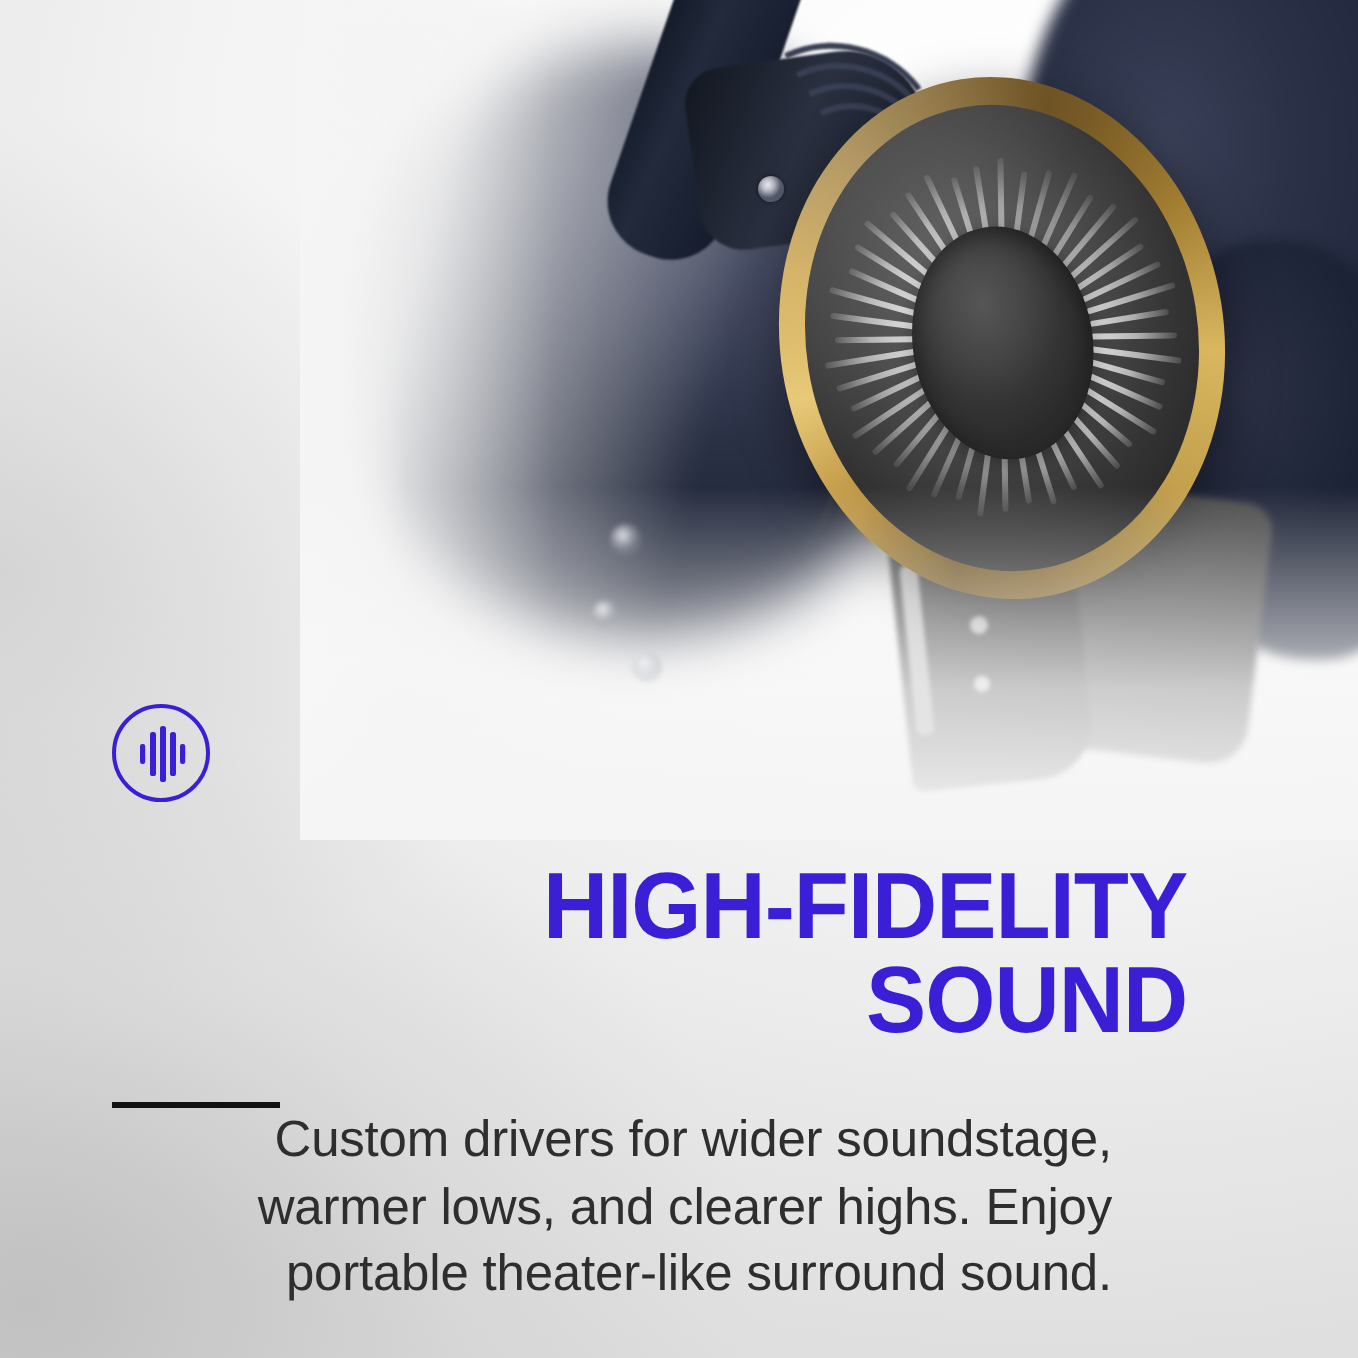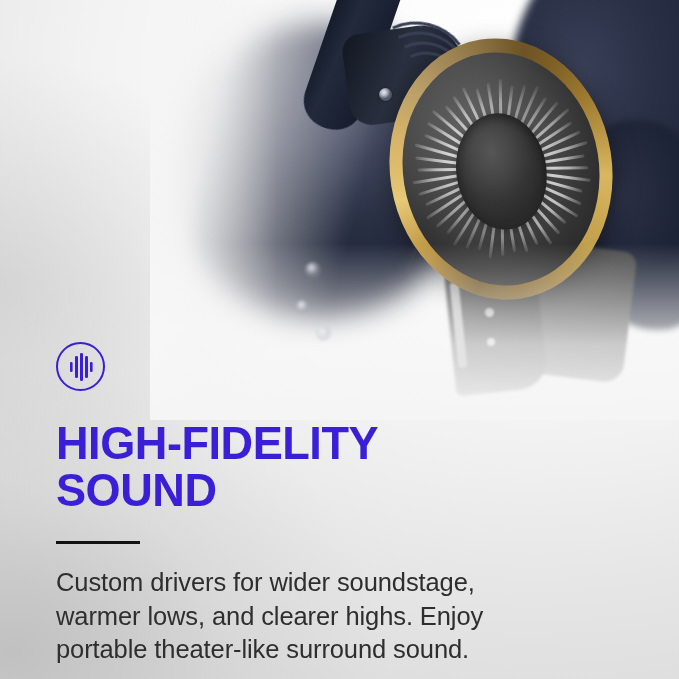--- a/index.html
+++ b/index.html
@@ -248,22 +248,23 @@
     background:
       linear-gradient(180deg, rgba(255,255,255,0) 58%, rgba(248,248,248,.75) 82%, rgba(245,245,245,1) 100%),
       linear-gradient(90deg, rgba(245,245,245,1) 0%, rgba(245,245,245,.35) 10%, rgba(245,245,245,0) 24%);
     pointer-events:none;
   }
 
   
   .content {
     position:absolute;
     left: 56px;
-    top: 342px;
+    top: 352px;
     width: 560px;
+    text-align: right;
   }
 
   .badge-icon {
     width: 49px;
     height: 49px;
     border-radius: 50%;
     border: 2px solid #3a1fd6;
     display: flex;
     align-items: center;
     justify-content: center;
@@ -286,21 +287,20 @@
   }
 
   .divider {
     margin-top: 28px;
     width: 84px;
     height: 3px;
     background: #121212;
   }
 
   .body-copy {
-    margin-top: 22px;
     font-family: "Liberation Sans", sans-serif;
     font-weight: 400;
     font-size: 25.5px;
     line-height: 1.32;
     color: #2e2e2e;
     letter-spacing: -0.1px;
     white-space: pre-line;
     max-width: 500px;
   }
 </style>

